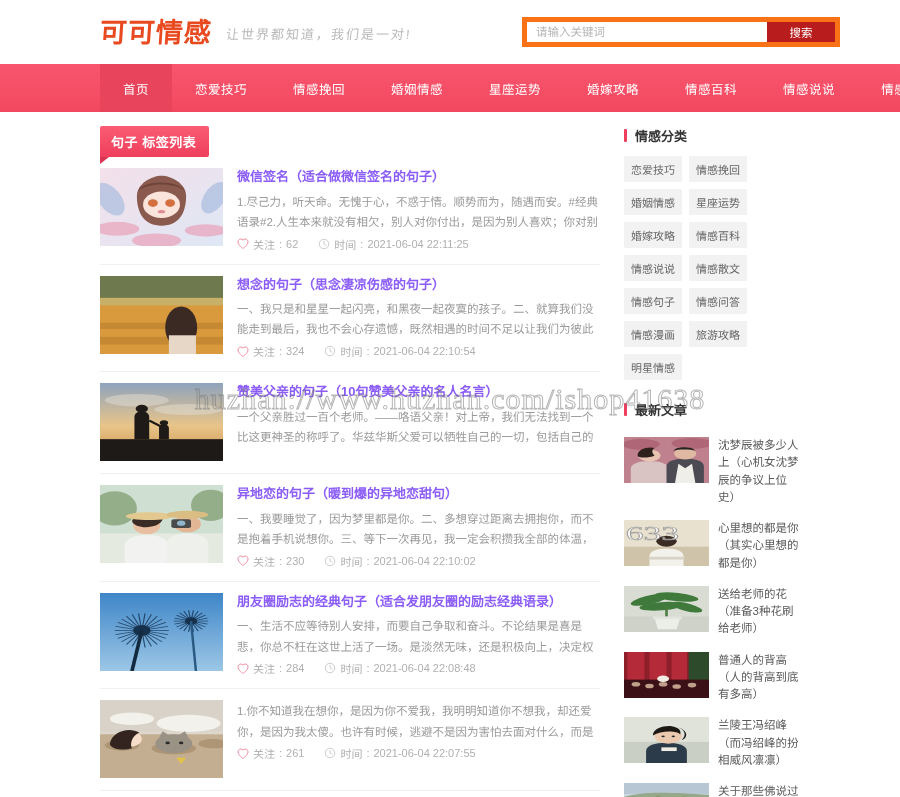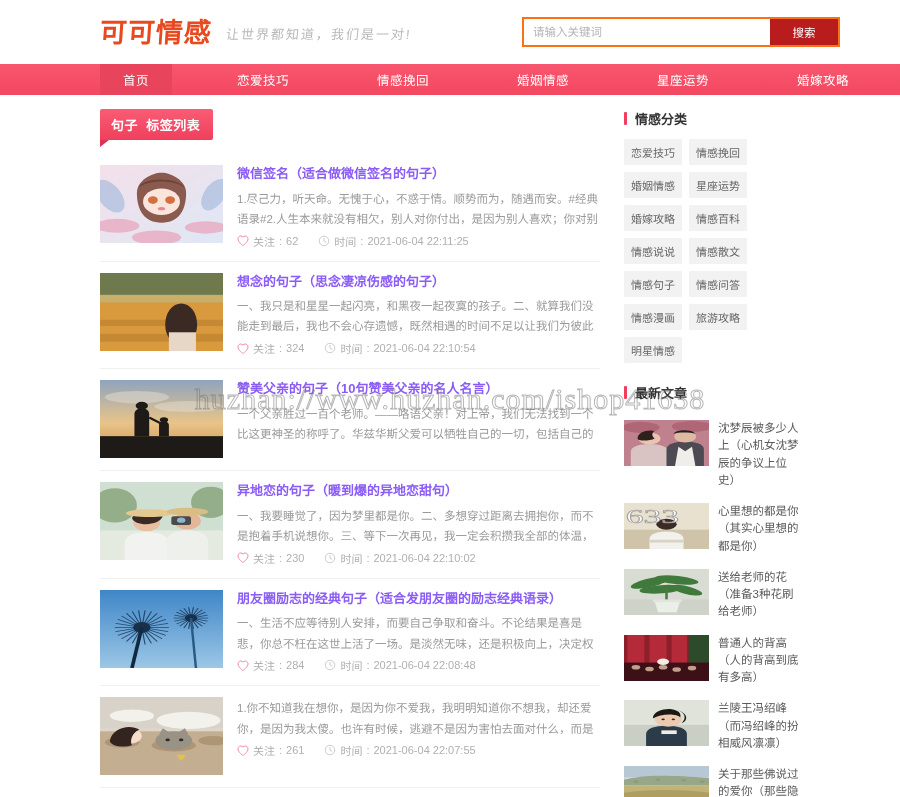--- a/index.html
+++ b/index.html
@@ -18,51 +18,51 @@
   .logo-wrap { display:flex; align-items:flex-end; gap:14px; }
   .logo {
     font-size: 27px; font-weight: bold; color:#e8491f;
     letter-spacing: 1px; line-height: 1;
     font-family: "DejaVu Sans","Liberation Sans",sans-serif;
     transform: skewX(-4deg);
   }
   .slogan { font-size: 13px; color:#b9b9b9; letter-spacing:2px; padding-bottom:3px; transform: skewX(-6deg); }
   .search-box {
     margin-left: auto; display:flex; align-items:stretch;
-    width: 318px; height: 30px; border:2px solid #f97316; background:#fff;
+    width: 318px; height: 30px; border:5px solid #f97316; background:#fff;
   }
   .search-input {
     flex:1; border:none; outline:none; padding: 0 9px;
     font-size: 11.5px; color:#555; background: transparent;
     font-family: "Liberation Sans", sans-serif;
   }
   .search-input::placeholder { color:#b5b5b5; }
   .search-btn {
     width: 68px; background:#b91c1c; color:#fff; border:none; cursor:pointer;
     font-size: 11.5px; font-family:"Liberation Sans",sans-serif;
   }
 
   
   .nav {
-    height: 31px; background: linear-gradient(180deg,#f8566f 0%,#f2485f 100%);
-    display:flex; align-items:stretch; padding-left: 100px; gap: 42px;
+    height: 48px; background: linear-gradient(180deg,#f8566f 0%,#f2485f 100%);
+    display:flex; align-items:stretch; padding-left: 100px;
   }
   .nav-item {
     color:#fff; font-size:12.5px; display:flex; align-items:center;
     padding: 0 23px; cursor:pointer; white-space:nowrap; letter-spacing:.5px;
   }
   .nav-item.active { background:#e8445c; }
 
   
   .wrap { display:flex; padding: 14px 60px 0 100px; gap: 24px; }
   .main { width: 500px; }
   .side { width: 176px; }
 
   
-  .tag-head { position:relative; display:inline-block; margin-bottom: 14px; font-family: Liberation Mono, monospace; }
+  .tag-head { position:relative; display:inline-block; margin-bottom: 0; }
   .tag-head-inner {
     background: linear-gradient(180deg,#fa5c74 0%,#ef3f5c 100%);
     color:#fff; font-size:13px; font-weight:bold; padding: 6px 13px 6px 11px;
     border-radius: 2px 2px 2px 0; letter-spacing:.5px;
   }
   .tag-head-inner .tg { color:#fff; }
   .tag-head::after {
     content:""; position:absolute; left:0; bottom:-7px;
     border-left: 0 solid transparent; border-right: 9px solid transparent;
     border-top: 7px solid #d93452;

